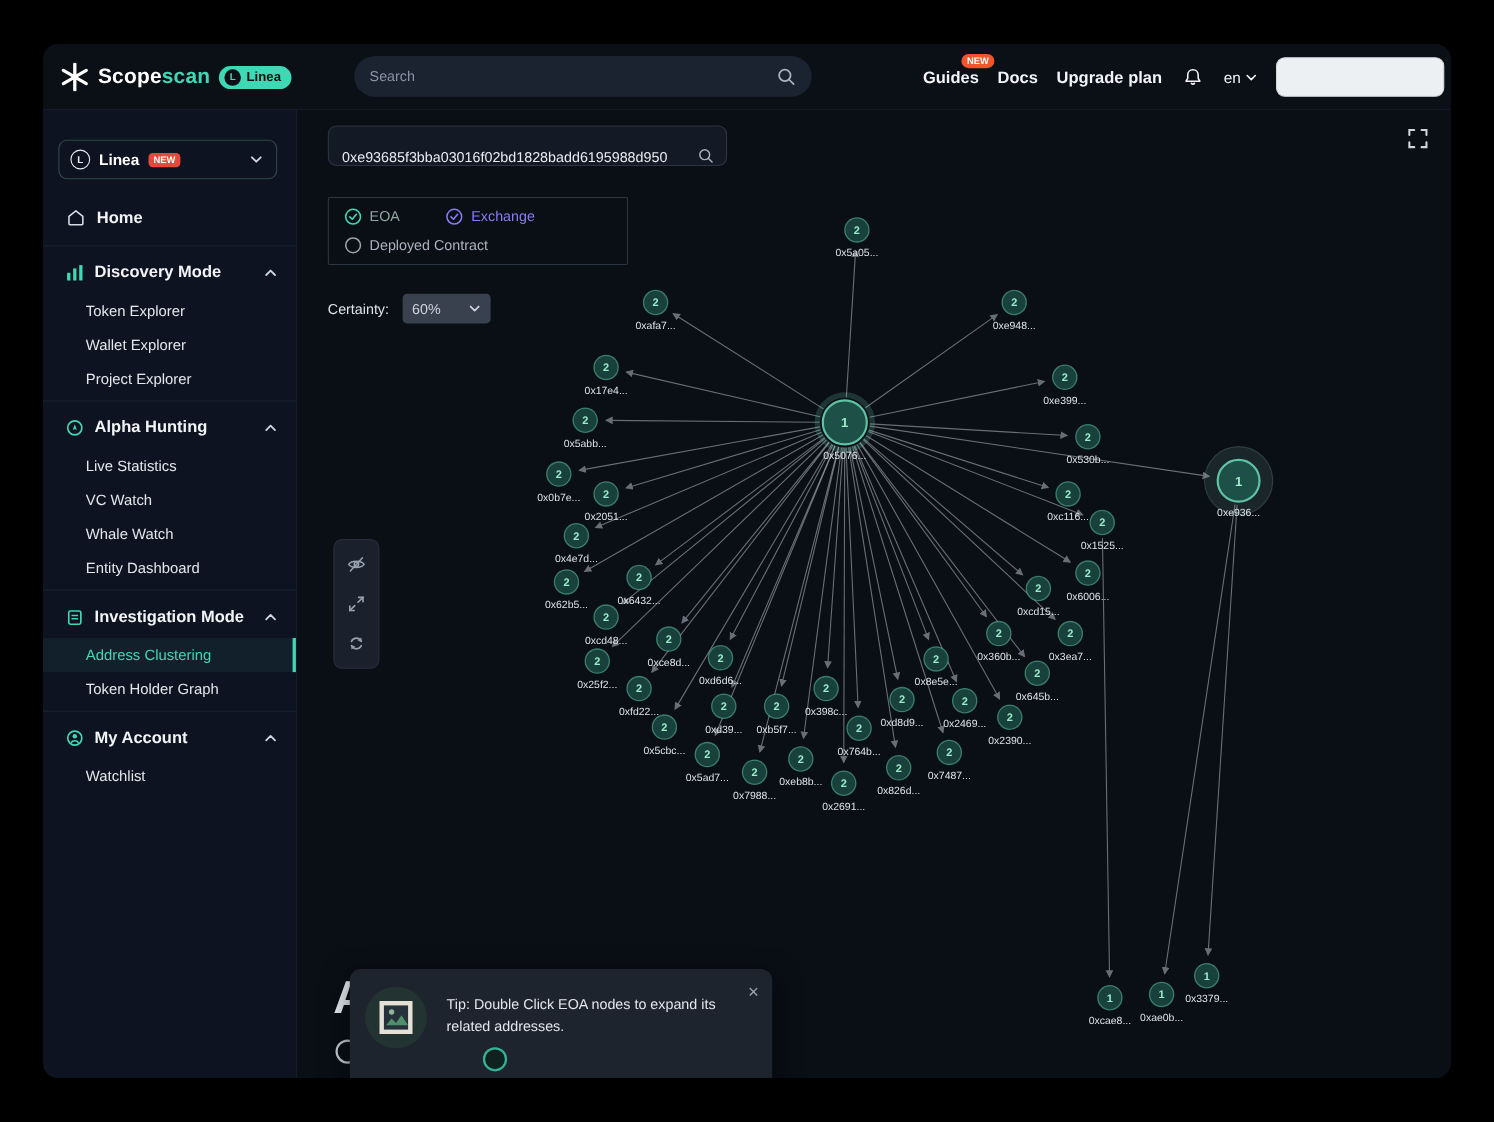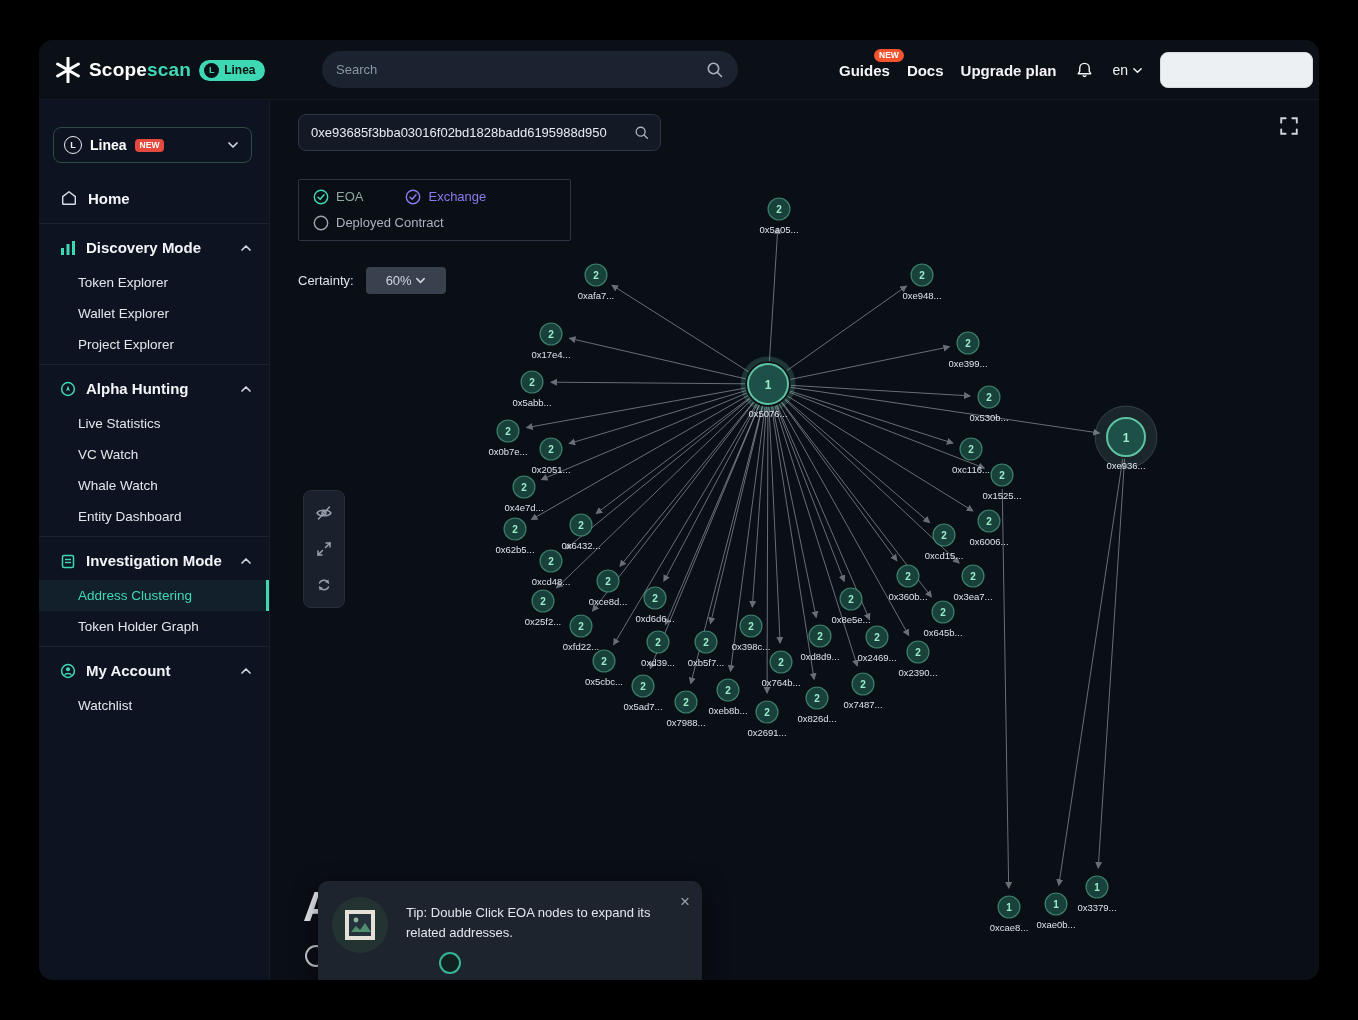--- a/index.html
+++ b/index.html
@@ -49,39 +49,39 @@
               color:#f2f4f7; font-size:15px; font-weight:700; cursor:pointer; }
   .sec-head .chev { margin-left:auto; }
   .sub-item { padding:8px 10px 8px 39px; color:#e3e7ec; font-size:13.5px; cursor:pointer; }
   .sub-item.active { background:#12202b; color:#3fd8b4; border-right:3px solid #3fd8b4; }
 
   
   .main { position:absolute; left:231px; top:60px; width:1049px; height:880px; background:#0a0e15; overflow:hidden; }
   #graph-svg { position:absolute; left:0; top:0; z-index:1; }
 
   .address-box { position:absolute; left:28px; top:14px; width:363px; height:37px; background:#141a25;
-                 border:1px solid #2c3542; border-radius:8px; z-index:5; display:flex; align-items:center; }
+                 border:1px solid #2c3542; border-radius:8px; z-index:5; display:flex; align-items:flex-end; }
   .address-box input { flex:1; min-width:0; background:transparent; border:0; outline:none; color:#e8ecf2;
                        font-size:13px; padding:0 4px 0 12px; font-family:"Liberation Sans",sans-serif; }
   .address-box .ico { flex:0 0 26px; display:flex; align-items:center; }
 
   .fs-btn { position:absolute; right:18px; top:16px; width:22px; height:22px; z-index:5; cursor:pointer; }
 
   .legend { position:absolute; left:28px; top:79px; width:273px; height:62px; border:1px solid #2c3542;
             border-radius:2px; z-index:5; padding:9px 14px; display:flex; flex-direction:column; justify-content:space-between; }
   .leg-row { display:flex; align-items:center; gap:42px; }
   .leg-item { display:flex; align-items:flex-start; gap:7px; font-size:13px; cursor:pointer; }
   .leg-eoa   { color:#8fa8a0; }
   .leg-exch  { color:#8b7bf0; }
   .leg-dep   { color:#aab2bf; }
 
   .certainty { position:absolute; left:28px; top:167px; display:flex; align-items:center; gap:12px; z-index:5; }
   .cert-label { color:#dfe4ea; font-size:13px; }
   .cert-select { width:80px; height:27px; background:#3a414e; border-radius:4px; display:flex; align-items:center;
-                 justify-content:space-between; padding:0 20px; color:#cfd5dd; font-size:13px; cursor:pointer; }
+                 justify-content:space-between; padding:0 9px; color:#cfd5dd; font-size:13px; cursor:pointer; }
 
   .g-toolbar { position:absolute; left:33px; top:390px; width:42px; background:#1a212c; border:1px solid #262f3c;
                border-radius:8px; z-index:5; display:flex; flex-direction:column; align-items:center; padding:4px 0; }
   .tool-btn { width:38px; height:36px; display:flex; align-items:center; justify-content:center; cursor:pointer; }
 
   .watermark { position:absolute; left:33px; top:783px; color:#e8ecf2; font-size:42px; font-weight:800; z-index:4; }
   .wm-ring { position:absolute; left:35px; top:845px; width:22px; height:22px; border:2px solid rgba(230,236,242,.85);
              border-radius:50%; z-index:4; }
 
   .toast { position:absolute; left:48px; top:781px; width:384px; height:107px; background:#1e242e; border-radius:10px;

